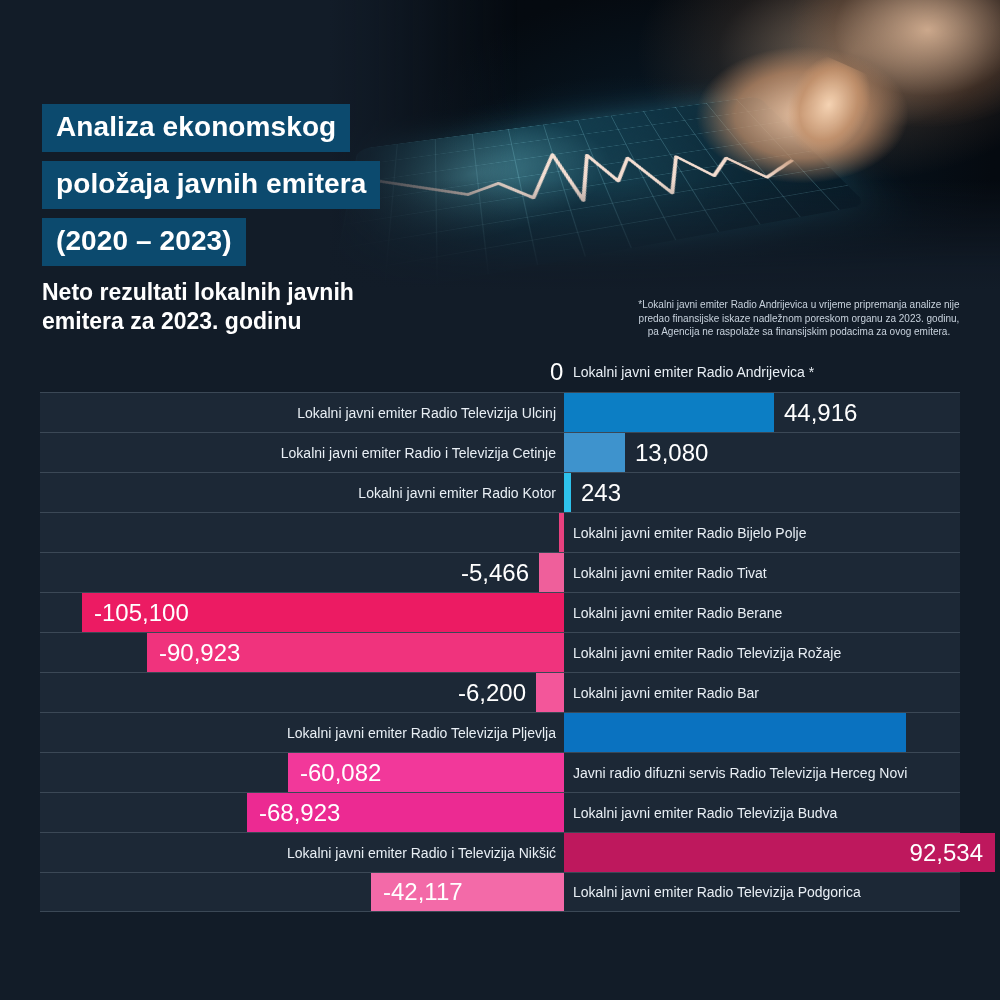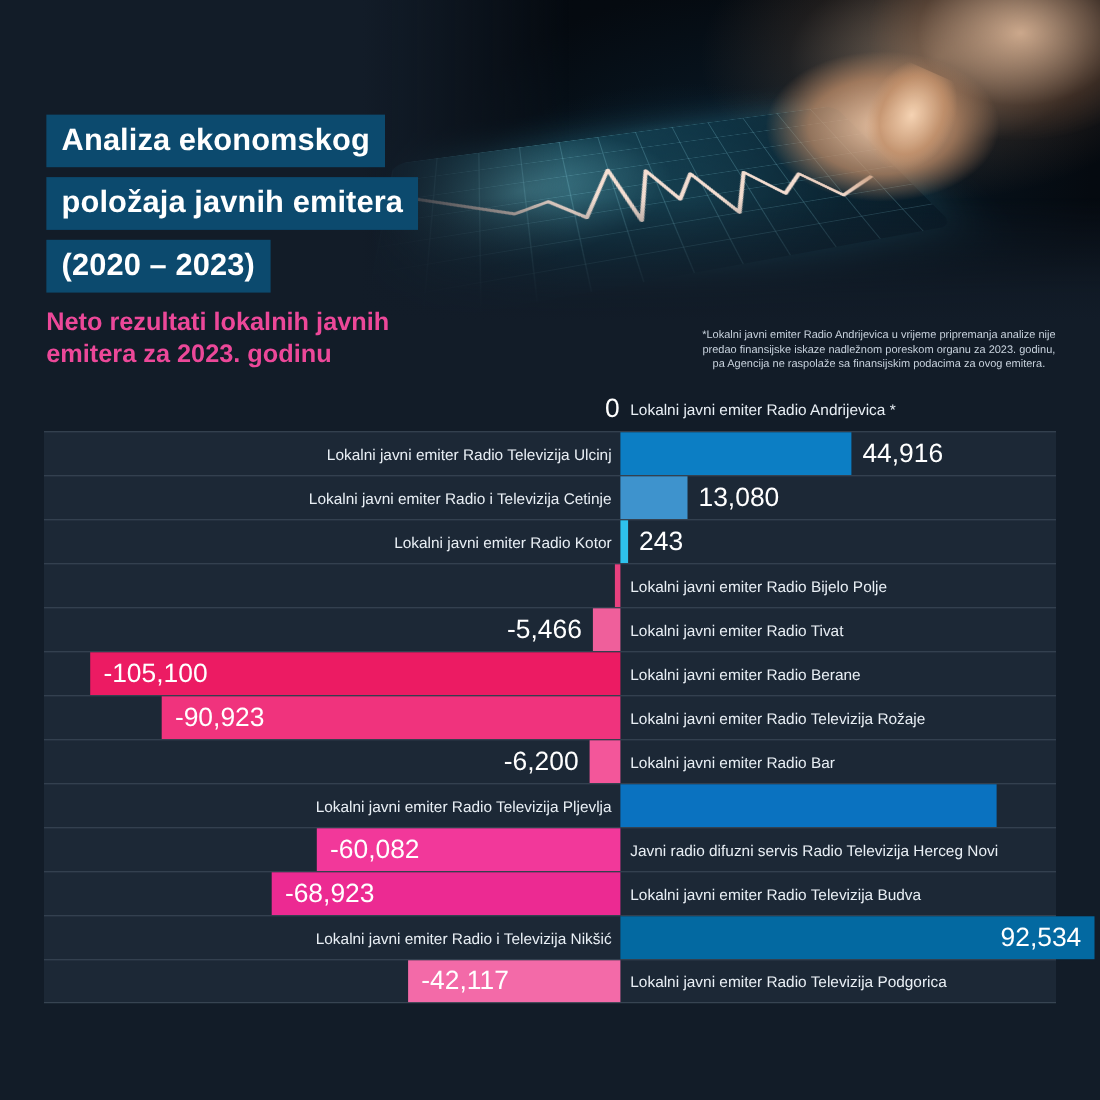--- a/index.html
+++ b/index.html
@@ -77,21 +77,21 @@
     font-weight: bold;
     letter-spacing: 0.1px;
     padding: 7px 14px 9px 14px;
     margin-bottom: 9px;
     white-space: nowrap;
   }
 
   
   .subtitle {
     position: absolute; left: 42px; top: 278px; z-index: 5;
-    color: #ec4899;
+    color: #ffffff;
     font-size: 23px; font-weight: bold; line-height: 1.28;
     width: 400px;
   }
   .footnote {
     position: absolute; right: 36px; top: 298px; width: 330px; z-index: 5;
     color: #c8d2dd;
     font-size: 10px; line-height: 1.36; text-align: center;
   }
 
   
@@ -223,21 +223,21 @@
           <div class="val inL" style="left: 0px; width: 276px;">-60,082</div>
         </div>
       </div>
       <div class="row">
         <div class="bar" style="left: 207px; width: 317px; background: rgb(236, 42, 146);">
           <div class="lbl right">Lokalni javni emiter Radio Televizija Budva</div>
           <div class="val inL" style="left: 0px; width: 317px;">-68,923</div>
         </div>
       </div>
       <div class="row">
-        <div class="bar" style="left: 524px; width: 431px; background: #0369a1;">
+        <div class="bar" style="left: 524px; width: 431px; background: #be185d;">
           <div class="lbl left">Lokalni javni emiter Radio i Televizija Nikšić</div>
           <div class="val inR" style="right: 0px; width: 431px;">92,534</div>
         </div>
       </div>
       <div class="row">
         <div class="bar" style="left: 331px; width: 193px; background: rgb(243, 106, 168);">
           <div class="lbl right">Lokalni javni emiter Radio Televizija Podgorica</div>
           <div class="val inL" style="left: 0px; width: 193px;">-42,117</div>
         </div>
       </div>

